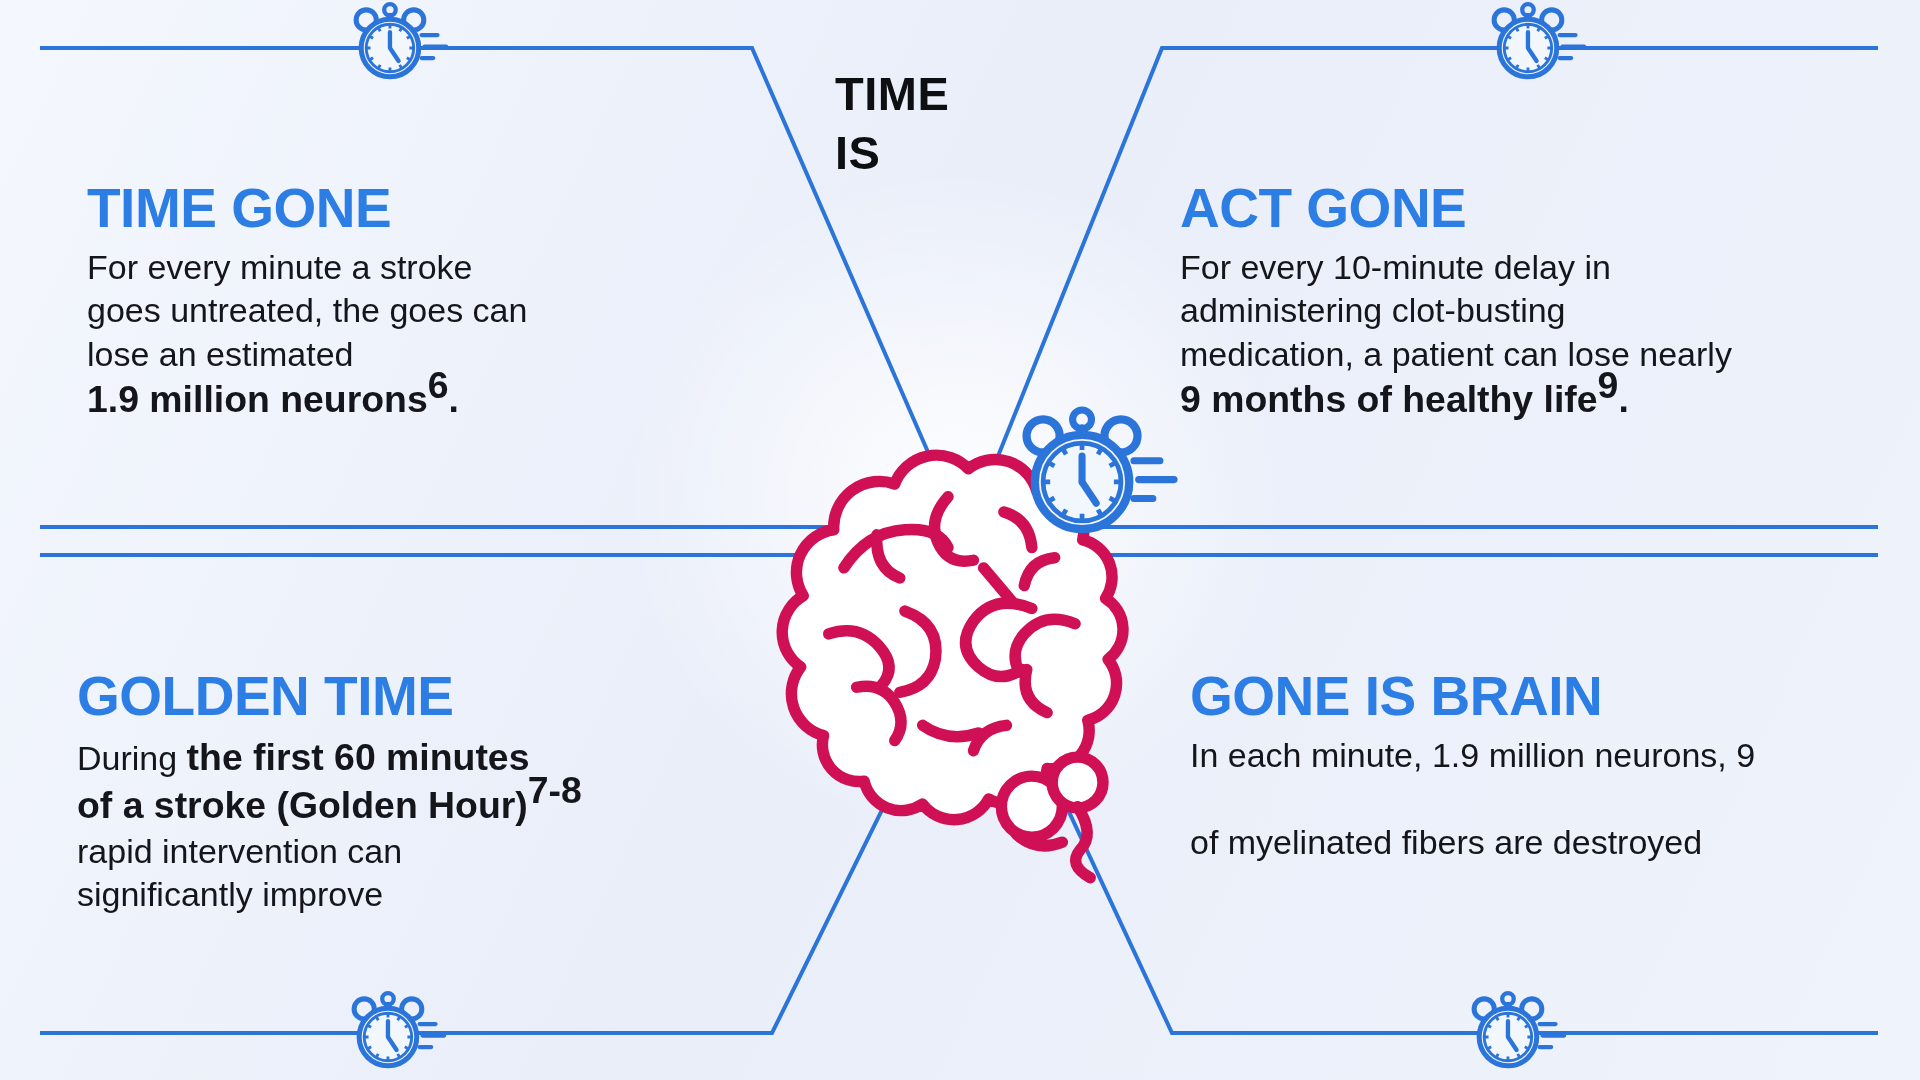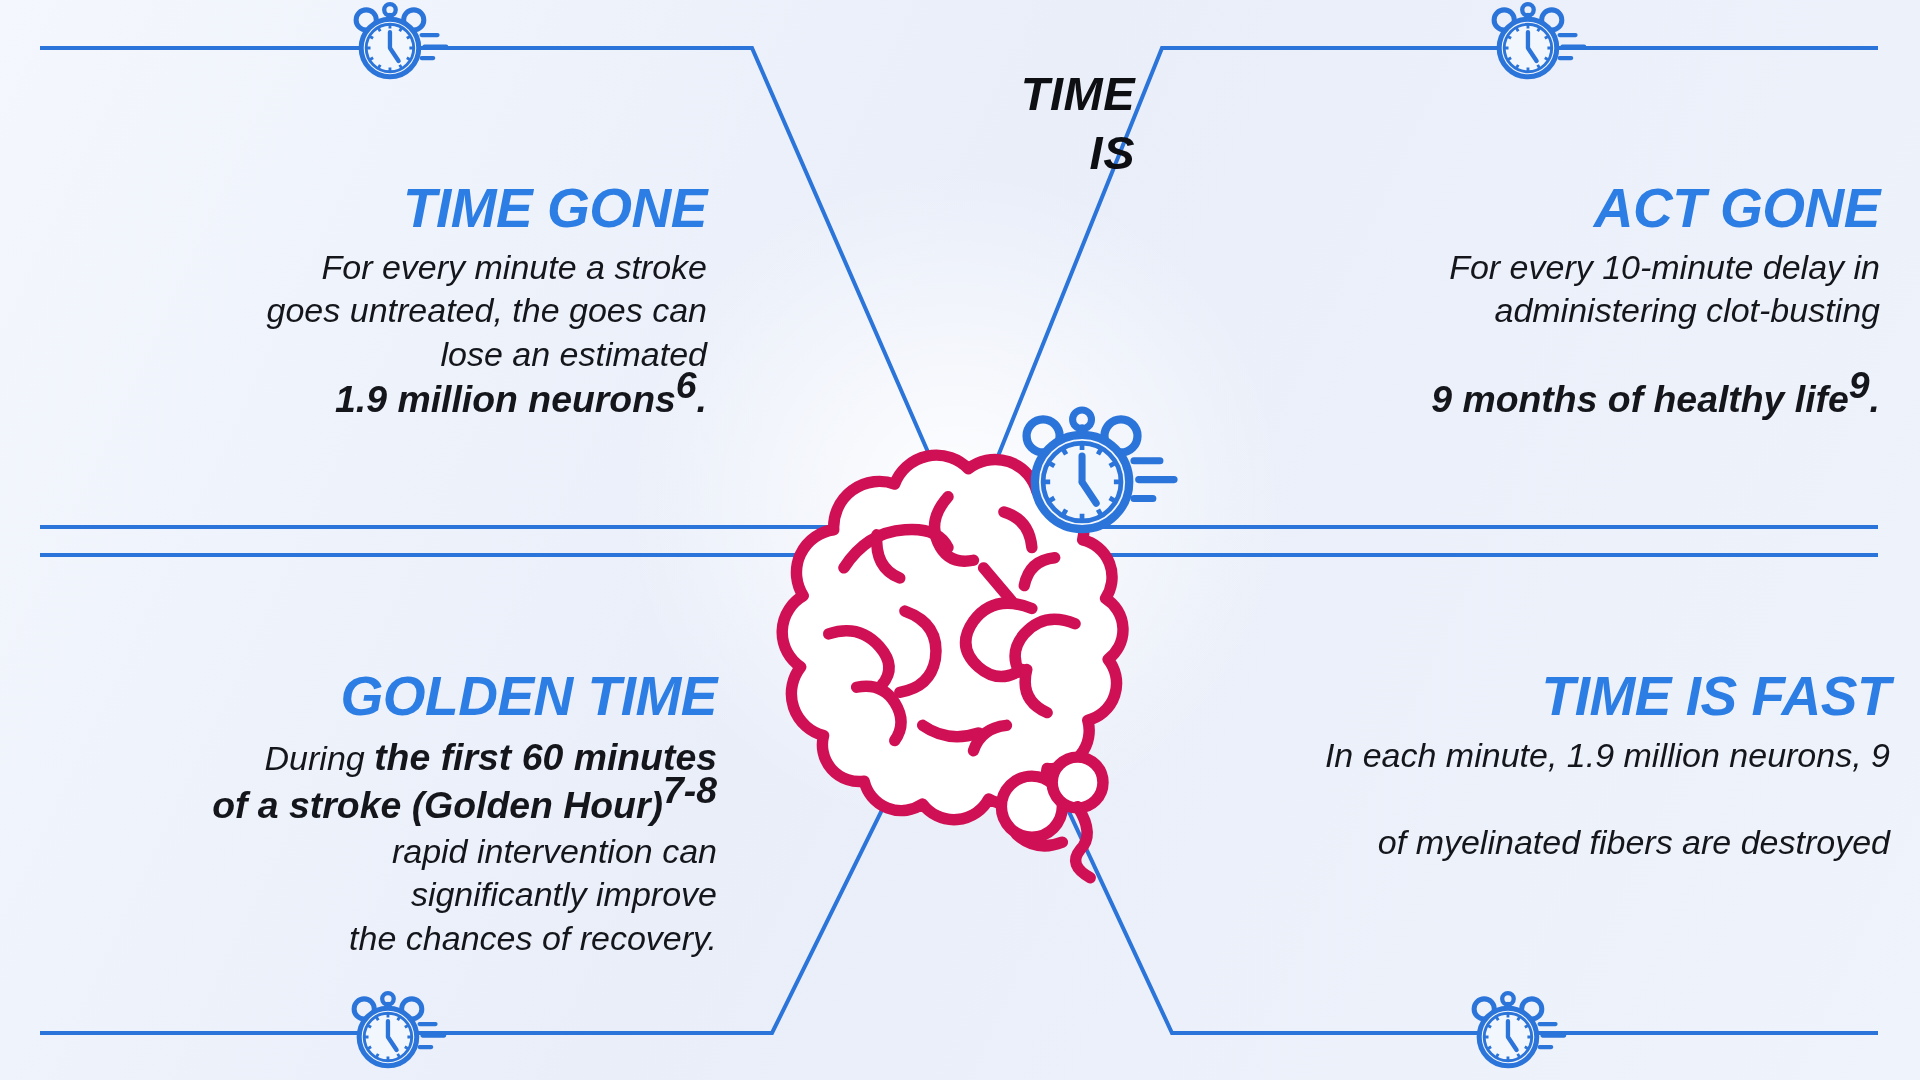--- a/index.html
+++ b/index.html
@@ -6,21 +6,21 @@
   .canvas{
     position:relative;width:1920px;height:1080px;overflow:hidden;
     font-family:"Liberation Sans",sans-serif;
     background:linear-gradient(115deg,#f4f7fd 0%,#e9eef9 45%,#eff3fb 100%);
   }
   .canvas::before{
     content:"";position:absolute;inset:0;
     background:radial-gradient(circle 460px at 955px 500px, rgba(255,255,255,.95), rgba(255,255,255,0) 72%);
   }
   svg.art{position:absolute;left:0;top:0;width:1920px;height:1080px;}
-  .txt{position:absolute;text-align:right;color:var(--text_dark,#13151a);font-style:italic;}
+  .txt{position:absolute;text-align:left;color:var(--text_dark,#13151a);}
   .center-title{
     left:835px;top:64px;width:300px;
     font-size:47px;font-weight:bold;line-height:1.26;color:#0d0f13;letter-spacing:.5px;
   }
   .quad-h{
     font-size:55px;font-weight:bold;color:var(--accent_blue,#2C7EE4);
     letter-spacing:-.5px;margin-bottom:8px;line-height:1.05;
   }
   .quad-body{font-size:34px;line-height:1.28;}
   .quad-body .b{font-weight:bold;font-size:1.1em;}
@@ -123,26 +123,26 @@
 
   <div class="txt center-title"><span>TIME</span><br><span>IS</span><br></div>
 
   <div class="txt tl">
     <div class="quad-h">TIME GONE</div>
     <div class="quad-body"><span>For every minute a stroke</span><br><span>goes untreated, the goes can</span><br><span>lose an estimated</span><br><span class="b">1.9 million neurons</span><sup class="b">6</sup><span class="b">.</span></div>
   </div>
 
   <div class="txt tr">
     <div class="quad-h">ACT GONE</div>
-    <div class="quad-body"><span>For every 10-minute delay in</span><br><span>administering clot-busting</span><br><br><span class="b">9 months of healthy life</span><sup class="b">9</sup><span class="b">.</span></div>
+    <div class="quad-body"><span>For every 10-minute delay in</span><br><span>administering clot-busting</span><br><span>medication, a patient can lose nearly</span><br><span class="b">9 months of healthy life</span><sup class="b">9</sup><span class="b">.</span></div>
   </div>
 
   <div class="txt bl">
     <div class="quad-h">GOLDEN TIME</div>
-    <div class="quad-body"><span>During </span><span class="b">the first 60 minutes</span><br><span class="b">of a stroke (Golden Hour)</span><sup class="b">7-8</sup><br><span>rapid intervention can</span><br><span>significantly improve</span><br><span>the chances of recovery.</span></div>
+    <div class="quad-body"><span>During </span><span class="b">the first 60 minutes</span><br><span class="b">of a stroke (Golden Hour)</span><sup class="b">7-8</sup><br><span>rapid intervention can</span><br><span>significantly improve</span><br></div>
   </div>
 
   <div class="txt br">
-    <div class="quad-h">TIME IS FAST</div>
+    <div class="quad-h">GONE IS BRAIN</div>
     <div class="quad-body"><span>In each minute, 1.9 million neurons, 9</span><br><br><span>of myelinated fibers are destroyed</span></div>
   </div>
 
 </div>
 
 </body></html>

